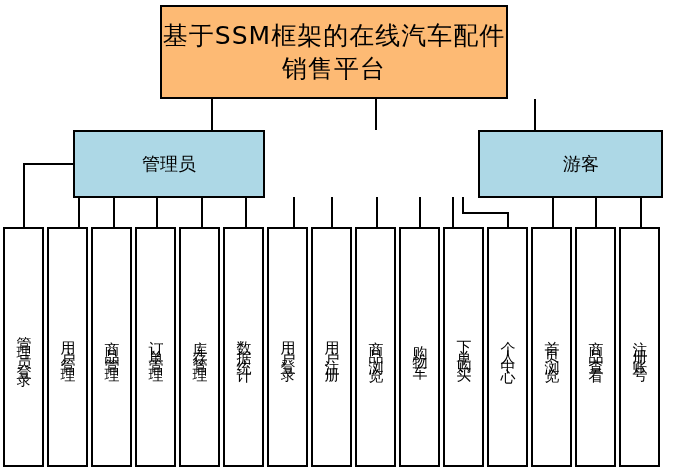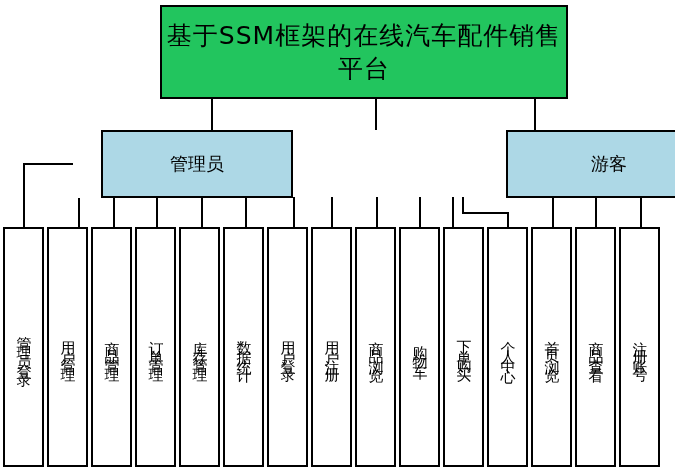--- a/index.html
+++ b/index.html
@@ -5,22 +5,22 @@
   html,body{margin:0;padding:0;background:#ffffff;}
   .canvas{
     position:relative;width:675px;height:473px;background:#ffffff;
     font-family:"DejaVu Sans","Liberation Sans",sans-serif;color:#000;
     overflow:hidden;
   }
   .box{
     position:absolute;border:2px solid #000;box-sizing:border-box;
     display:flex;align-items:center;justify-content:center;text-align:center;
   }
-  .root{left:160px;top:5px;width:408px;height:94px;background:#22c55e;font-size:25px;letter-spacing:1px;}
-  .group{top:130px;height:68px;background:#add8e6;font-size:18px;margin-left:28px;}
+  .root{left:160px;top:5px;width:348px;height:94px;background:#fdba74;font-size:25px;letter-spacing:1px;}
+  .group{top:130px;height:68px;background:#add8e6;font-size:18px;}
   .group-1{left:73px;width:192px;}
   .group-2{left:280px;width:193px;}
   .group-3{left:478px;width:185px;padding-left:21px;}
   .leaf{top:227px;width:41px;height:240px;background:#ffffff;font-size:15px;}
   .leaf span{writing-mode:vertical-rl;text-orientation:upright;letter-spacing:9px;line-height:1;}
   .vline,.hline{position:absolute;background:#000;}
   .vline{width:2px;}
   .hline{height:2px;}
 </style>
 </head>

